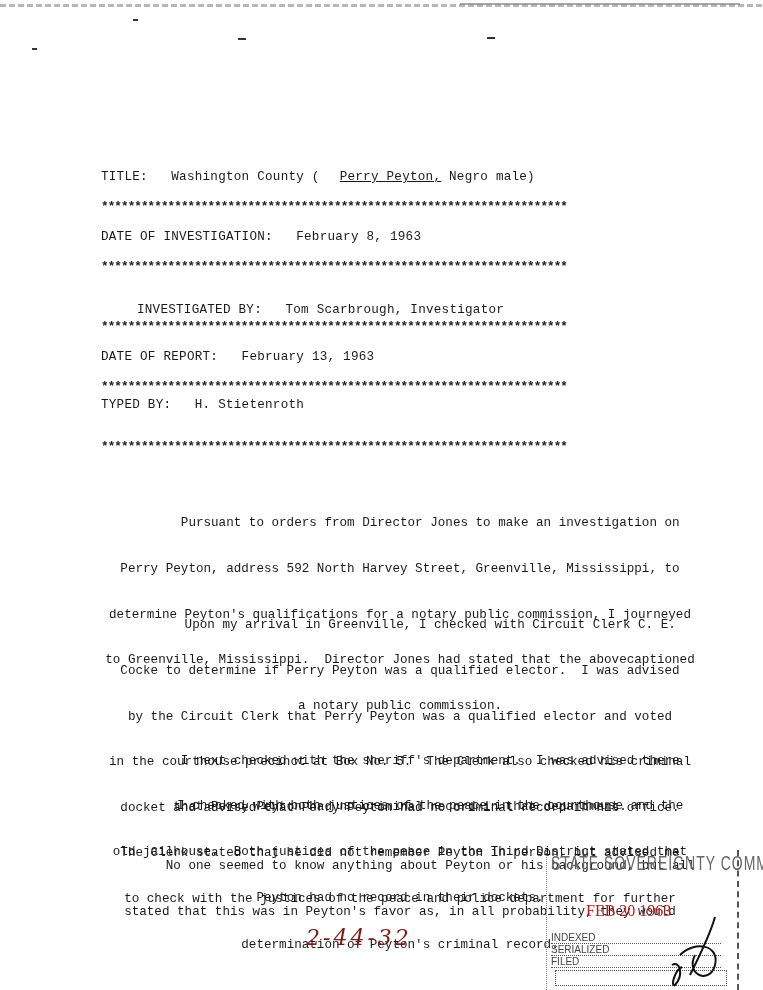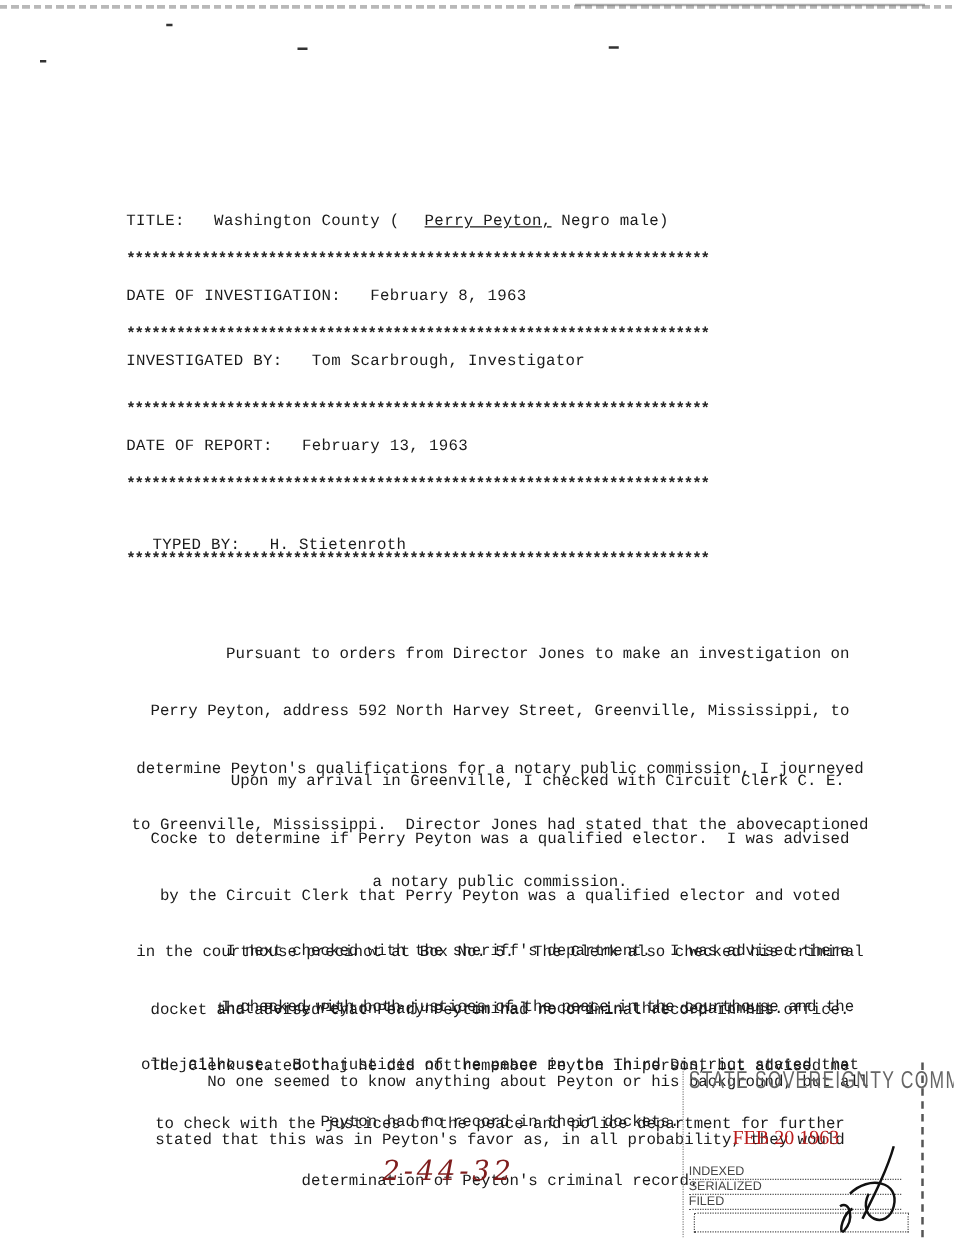--- a/index.html
+++ b/index.html
@@ -36,27 +36,27 @@
 <div class="speck" style="left:487px;top:37px;width:8px;"></div>
 <div class="speck" style="left:32px;top:48px;width:5px;"></div>
 
 <div>
   <div class="hdr" style="top:170px;"><span>TITLE:</span>   <span>Washington County (</span><span class="u">Perry Peyton,</span><span> Negro male)</span></div>
   <div class="stars" style="top:200px;">**********************************************************************</div>
 
   <div class="hdr" style="top:230px;"><span>DATE OF INVESTIGATION:</span>   <span>February 8, 1963</span></div>
   <div class="stars" style="top:260px;">**********************************************************************</div>
 
-  <div class="hdr" style="top:282px;"><span>INVESTIGATED BY:</span>   <span>Tom Scarbrough, Investigator</span></div>
+  <div class="hdr" style="top:303px;margin-left:36px;"><span>INVESTIGATED BY:</span>   <span>Tom Scarbrough, Investigator</span></div>
   <div class="stars" style="top:320px;">**********************************************************************</div>
 
   <div class="hdr" style="top:350px;"><span>DATE OF REPORT:</span>   <span>February 13, 1963</span></div>
   <div class="stars" style="top:380px;">**********************************************************************</div>
 
-  <div class="hdr" style="top:429px;margin-left:21px;"><span>TYPED BY:</span>   <span>H. Stietenroth</span></div>
+  <div class="hdr" style="top:398px;"><span>TYPED BY:</span>   <span>H. Stietenroth</span></div>
   <div class="stars" style="top:440px;">**********************************************************************</div>
 </div>
 
 <div class="body" style="top:486px;">
   <div>        Pursuant to orders from Director Jones to make an investigation on</div>
   <div>Perry Peyton, address 592 North Harvey Street, Greenville, Mississippi, to</div>
   <div>determine Peyton's qualifications for a notary public commission, I journeyed</div>
   <div>to Greenville, Mississippi.  Director Jones had stated that the abovecaptioned</div>
   <div>a notary public commission.</div>
 </div>

